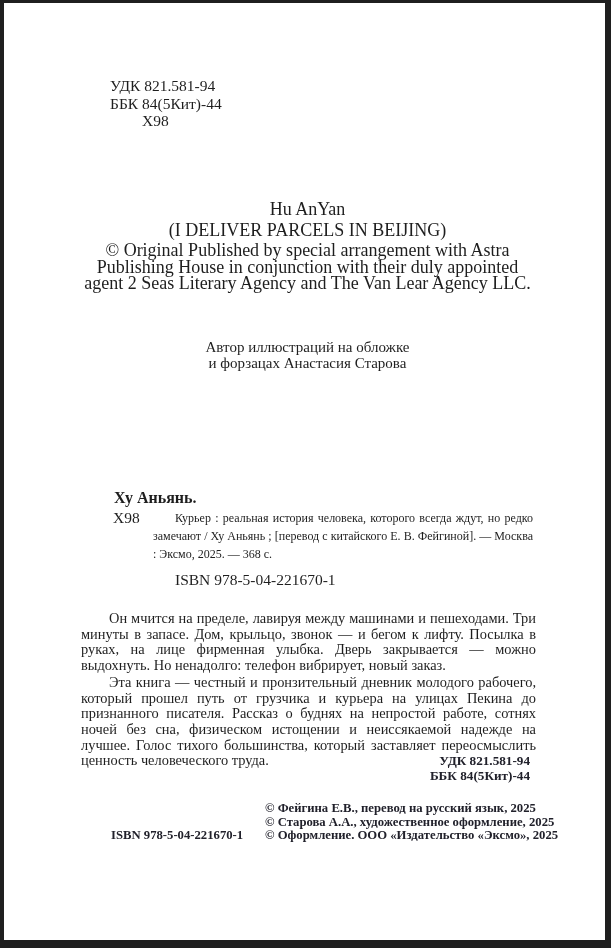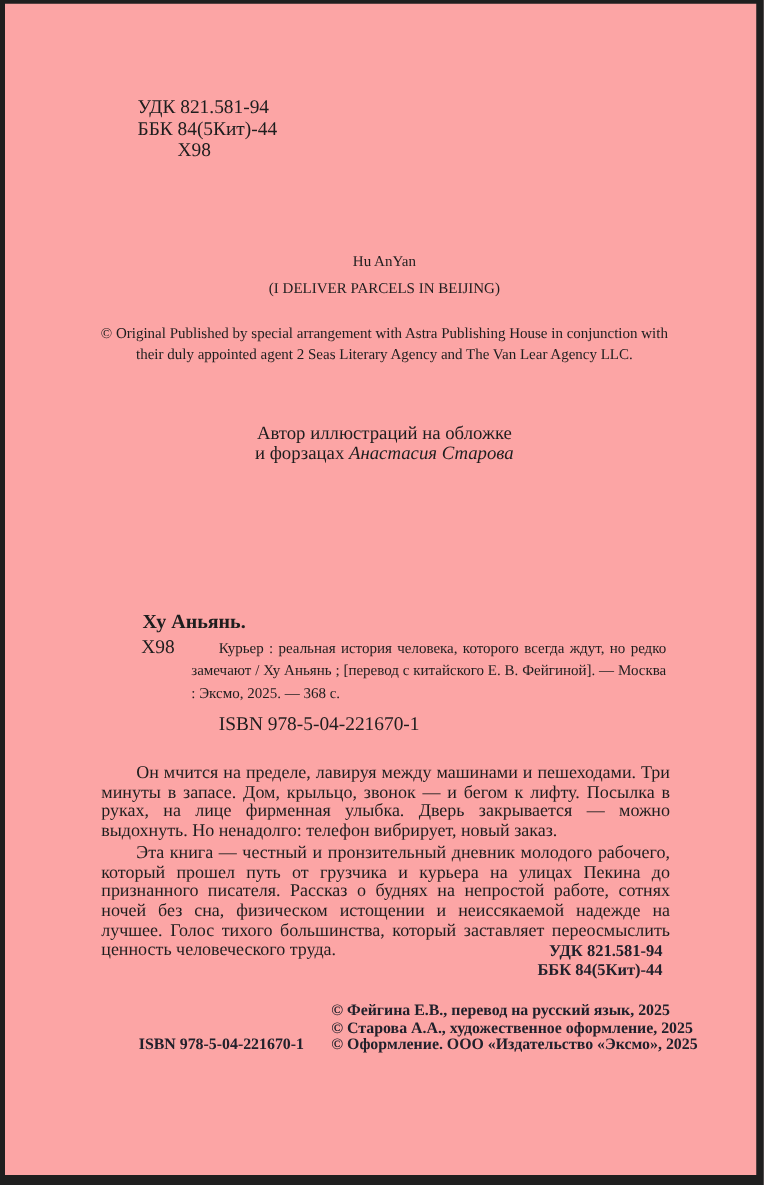--- a/index.html
+++ b/index.html
@@ -11,47 +11,47 @@
   }
   .frame{
     position:relative;
     width:611px;height:948px;
     background:#1f1f1f;
     overflow:hidden;
   }
   .page{
     position:absolute;
     left:4px;top:3px;right:6px;bottom:8px;
-    background:#fca5a5;
+    background:#ffffff;
   }
   .abs{position:absolute;}
 
   
   .top-codes{
     left:106px;top:74px;
     font-size:15.5px;line-height:17.5px;
   }
   .top-codes .x98{margin-left:32px;}
 
   
   .title-block{
     left:76px;top:198px;width:455px;
     text-align:center;
-    font-size:12px;line-height:16.5px;
+    font-size:18px;line-height:16.5px;
   }
   .title-block .orig-author{margin-bottom:4px;}
-  .title-block .orig-copyright{margin-top:20px;}
+  .title-block .orig-copyright{margin-top:4px;}
 
   
   .illustrator{
     left:76px;top:337px;width:455px;
     text-align:center;
     font-size:15px;line-height:15.5px;
   }
-  .italic{font-style:italic;}
+  .italic{}
 
   
   .biblio{left:76px;top:486px;width:457px;}
   .biblio-heading{
     margin-left:34px;
     font-weight:bold;font-size:16px;line-height:18px;
     margin-bottom:2px;
   }
   .biblio-row{display:flex;align-items:flex-start;}
   .biblio-code{

